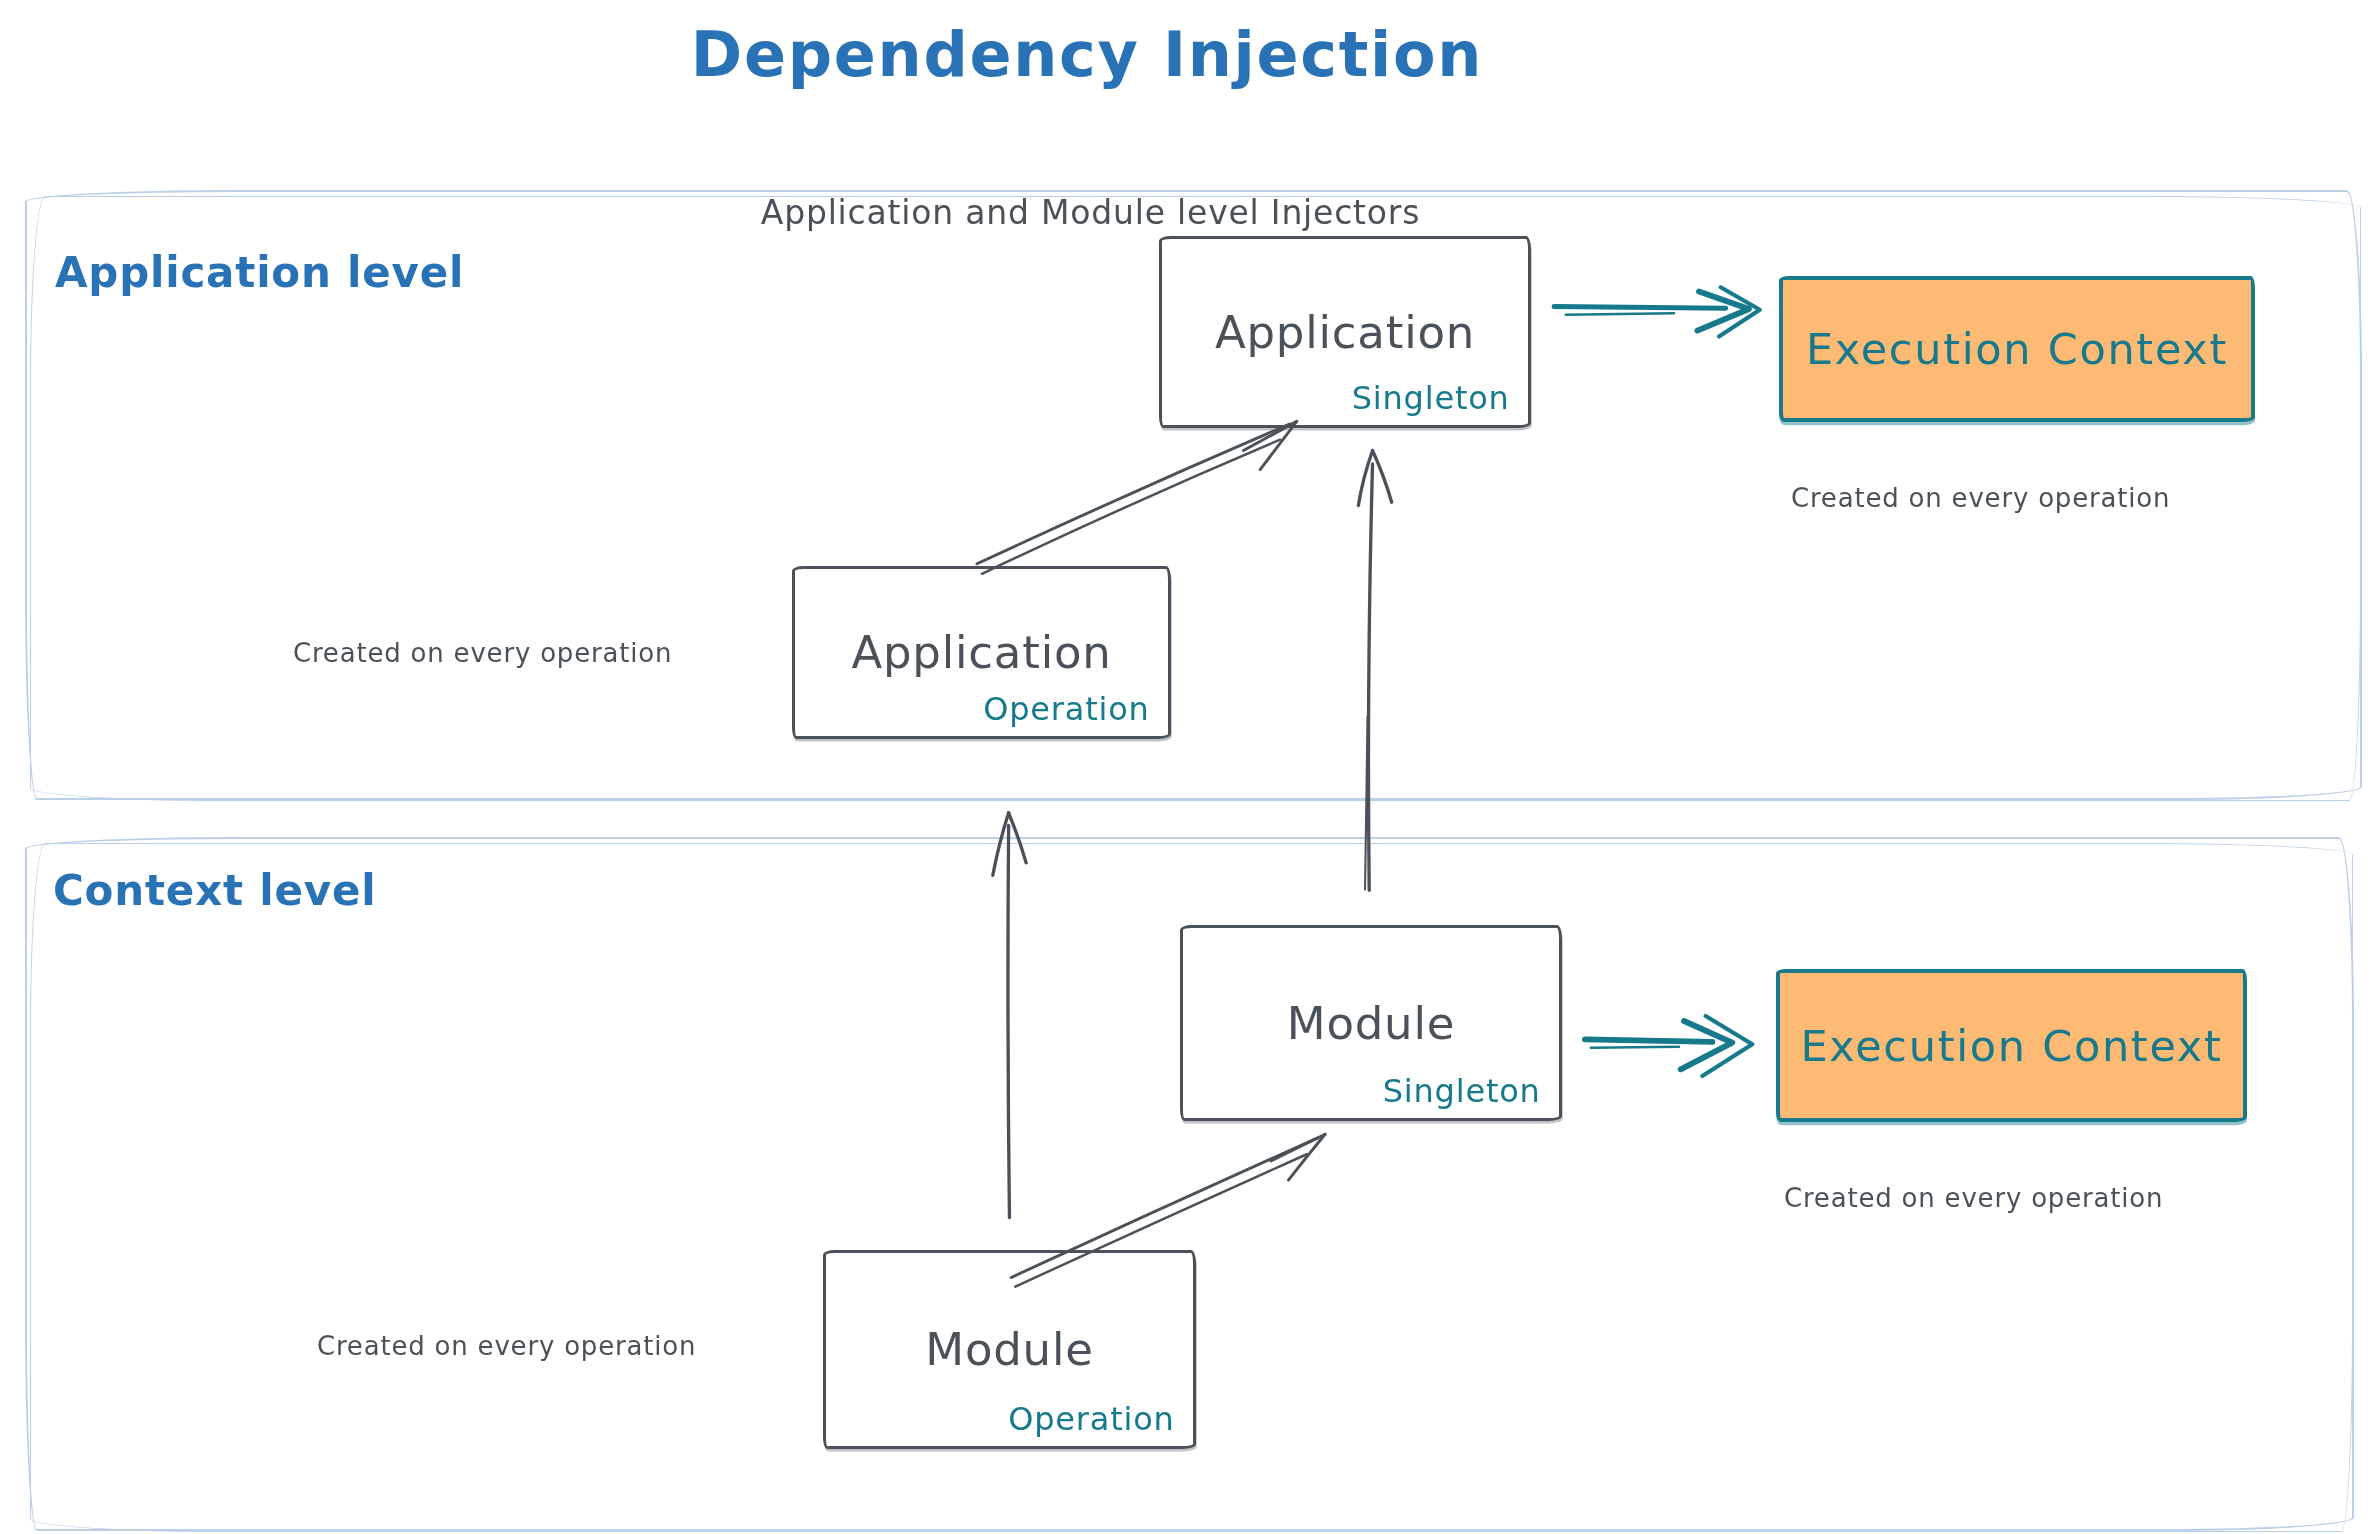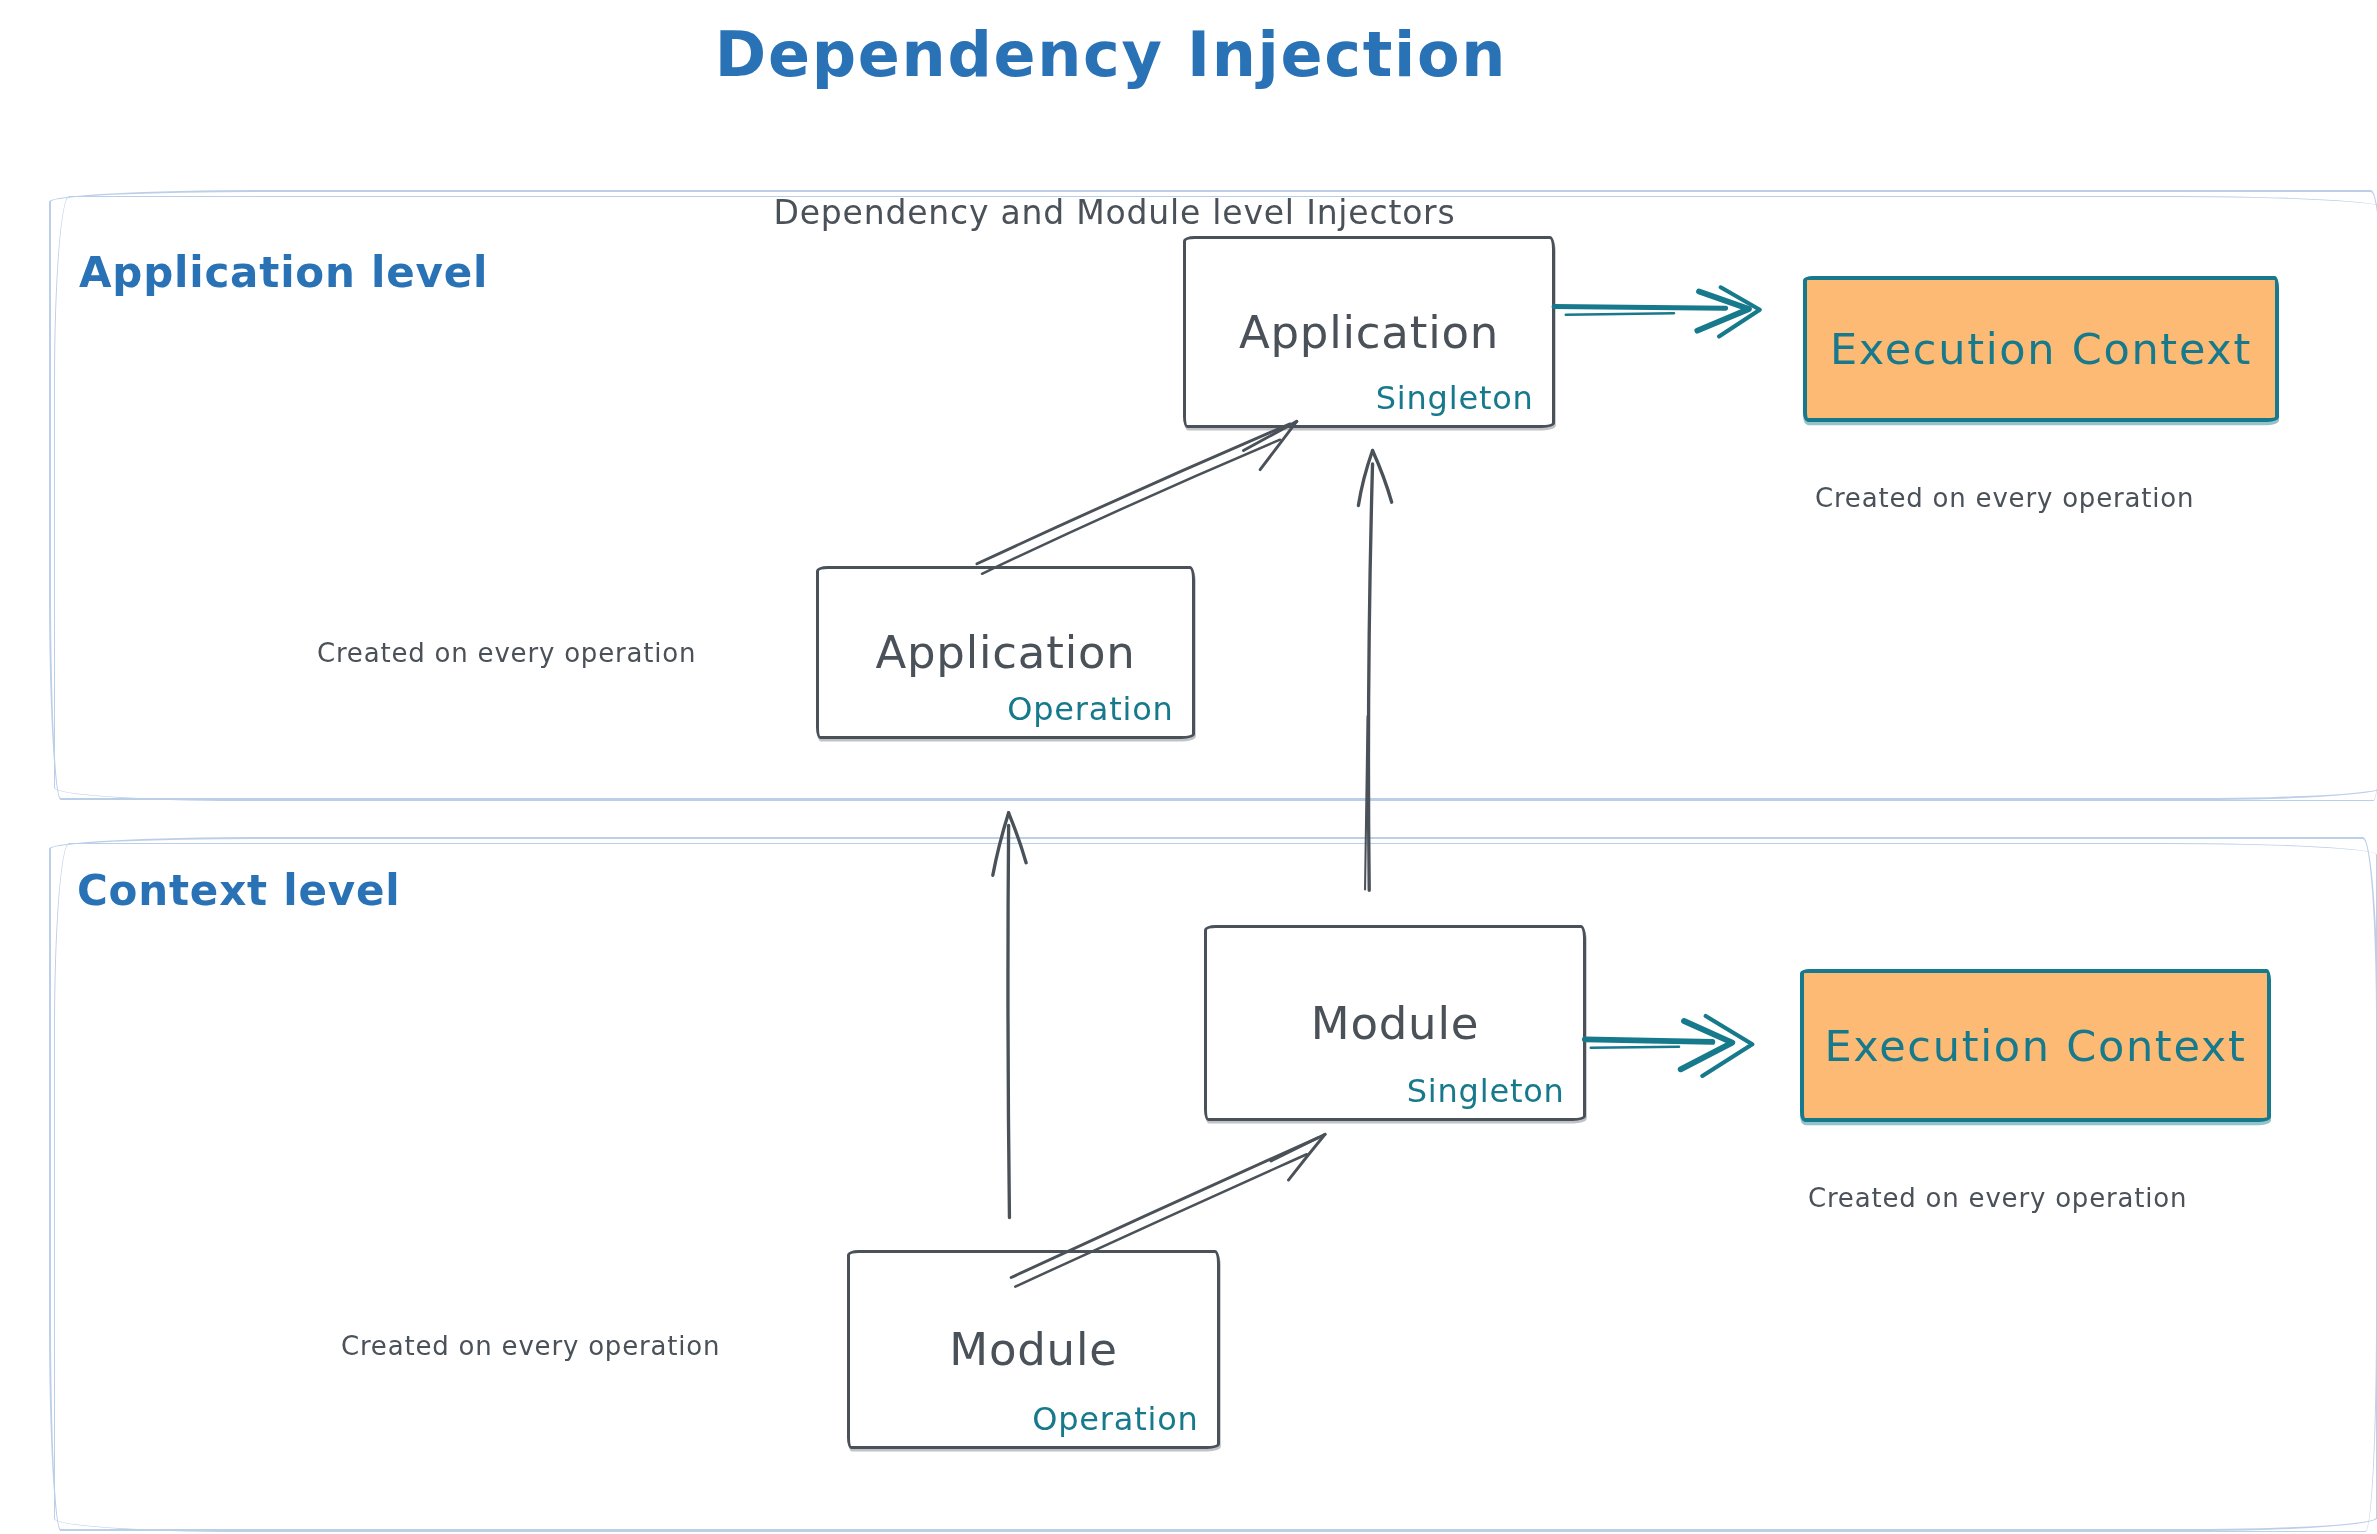--- a/index.html
+++ b/index.html
@@ -4,21 +4,21 @@
 <style>
   :root{
     --blue:#2a72b6; --ink:#4a5158; --teal:#17798c; --frame:#bccfe8; --bg:#ffffff;
   }
   *{margin:0;padding:0;box-sizing:border-box;}
   html,body{background:var(--bg);}
   body{
     width:2377px;height:1534px;position:relative;overflow:hidden;
     font-family:"DejaVu Sans","Liberation Sans",sans-serif;color:var(--ink);
   }
-  .abs{position:absolute;margin-left:24px;}
+  .abs{position:absolute;}
   
   .title{
     left:0;top:18.3px;width:2174px;text-align:center;
     font-size:62px;font-weight:bold;color:var(--blue);letter-spacing:1.7px;
   }
   .subtitle{
     left:0;top:193px;width:2181px;text-align:center;
     font-size:33px;color:var(--ink);letter-spacing:0.8px;
   }
   
@@ -68,21 +68,21 @@
   .cap-exec-mod{left:1784px;top:1183px;}
   
   svg.overlay{position:absolute;left:0;top:0;pointer-events:none;}
   .dark-stroke{stroke:var(--ink);fill:none;stroke-linecap:round;stroke-linejoin:round;}
   .teal-stroke{stroke:var(--teal);fill:none;stroke-linecap:round;stroke-linejoin:round;}
 </style>
 </head>
 <body>
 
 <div class="abs title">Dependency Injection</div>
-<div class="abs subtitle">Dependency and Module level Injectors</div>
+<div class="abs subtitle">Application and Module level Injectors</div>
 
 <div class="abs level-frame frame-app"></div>
 <div class="abs level-frame frame-mod"></div>
 
 <div class="abs level-label label-app">Application level</div>
 <div class="abs level-label label-mod">Context level</div>
 
 <div class="abs hbox box-app-singleton">
   <span class="box-title">Application</span>
   <span class="badge">Singleton</span>

